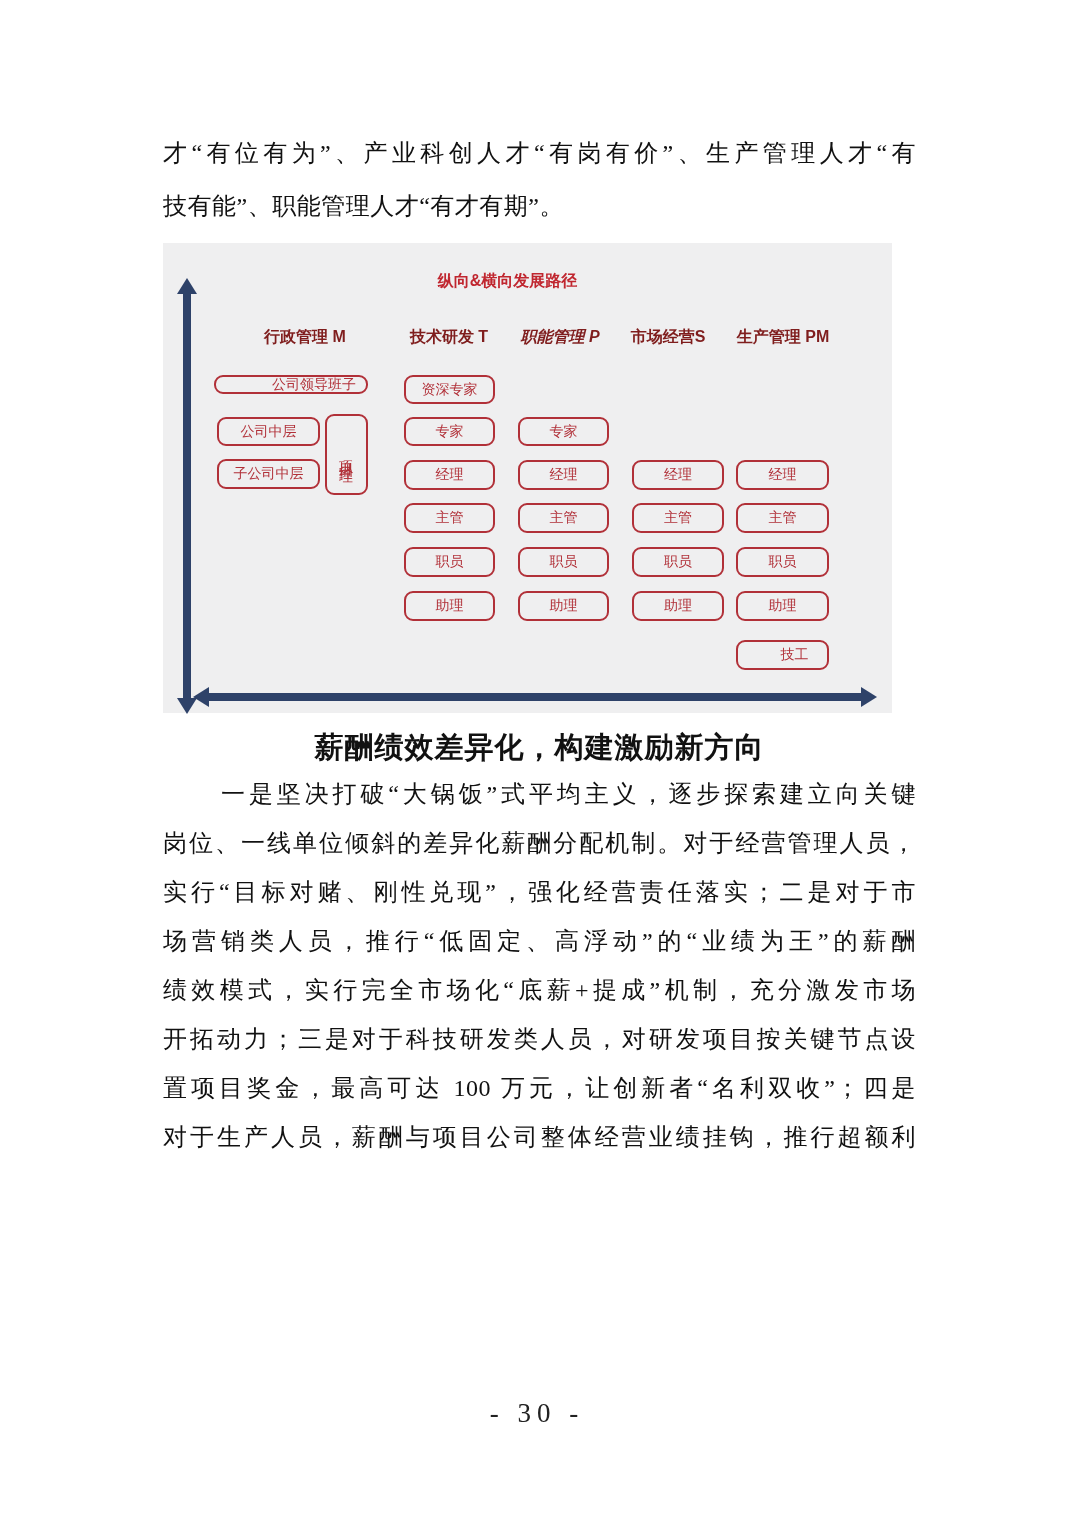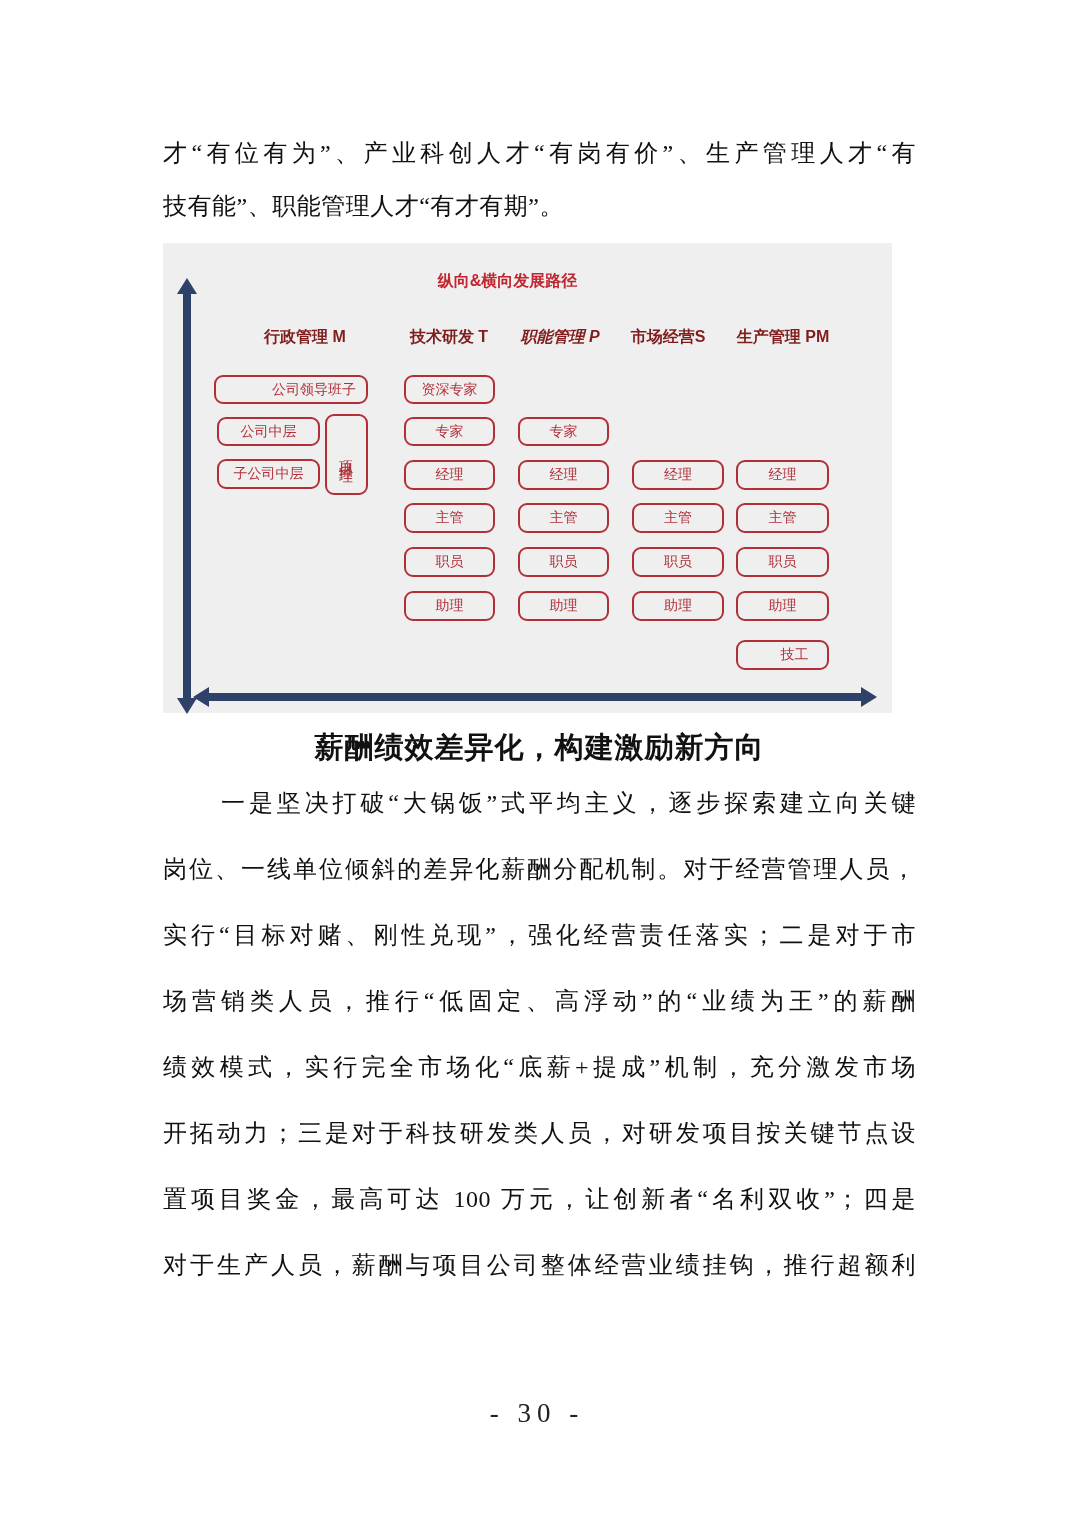--- a/index.html
+++ b/index.html
@@ -18,21 +18,21 @@
     font-size: 24px; line-height: 53px;
     text-align: justify; text-align-last: justify;
     letter-spacing: 0.5px;
     white-space: normal;
   }
   .doc-line.last { text-align-last: left; }
   .doc-line.indent { text-indent: 58px; }
 
   #intro-para { top: 127px; }
   #body-para  { top: 770px; }
-  #body-para .doc-line { line-height: 66px; }
+  #body-para .doc-line { line-height: 49px; }
 
   #section-heading {
     position: absolute; left: 163px; width: 753px; top: 728px;
     font-size: 29px; font-weight: bold; text-align: center;
     letter-spacing: 1px;
   }
 
   #page-number {
     position: absolute; left: 0; width: 100%; top: 1398px;
     text-align: center; font-size: 27px; color: #222;
@@ -108,21 +108,21 @@
   <div class="arrow-part h-head-left"></div>
   <div class="arrow-part h-bar"></div>
   <div class="arrow-part h-head-right"></div>
 
   <div class="col-header" style="left:72px;">行政管理 M</div>
   <div class="col-header" style="left:216px;">技术研发 T</div>
   <div class="col-header" style="left:327px;font-style:italic;">职能管理 P</div>
   <div class="col-header" style="left:435px;">市场经营S</div>
   <div class="col-header" style="left:550px;">生产管理 PM</div>
 
-  <div class="dbox" style="left:51px;top:132px;width:154px;height:29px;padding-left:46px;">公司领导班子</div>
+  <div class="dbox" style="left:51px;top:132px;width:154px;height:19px;padding-left:46px;">公司领导班子</div>
   <div class="dbox" style="left:54px;top:174px;width:103px;height:29px;">公司中层</div>
   <div class="dbox" style="left:54px;top:216px;width:103px;height:30px;border-radius:9px;">子公司中层</div>
   <div class="dbox vbox" style="left:162px;top:171px;width:43px;height:81px;">项目经理</div>
 
   <div class="dbox" style="left:241px;top:132px;width:91px;height:29px;font-family:Liberation Mono, monospace;">资深专家</div>
   <div class="dbox" style="left:241px;top:174px;width:91px;height:29px;">专家</div>
   <div class="dbox" style="left:241px;top:217px;width:91px;height:30px;">经理</div>
   <div class="dbox" style="left:241px;top:260px;width:91px;height:30px;">主管</div>
   <div class="dbox" style="left:241px;top:304px;width:91px;height:30px;">职员</div>
   <div class="dbox" style="left:241px;top:348px;width:91px;height:30px;">助理</div>

